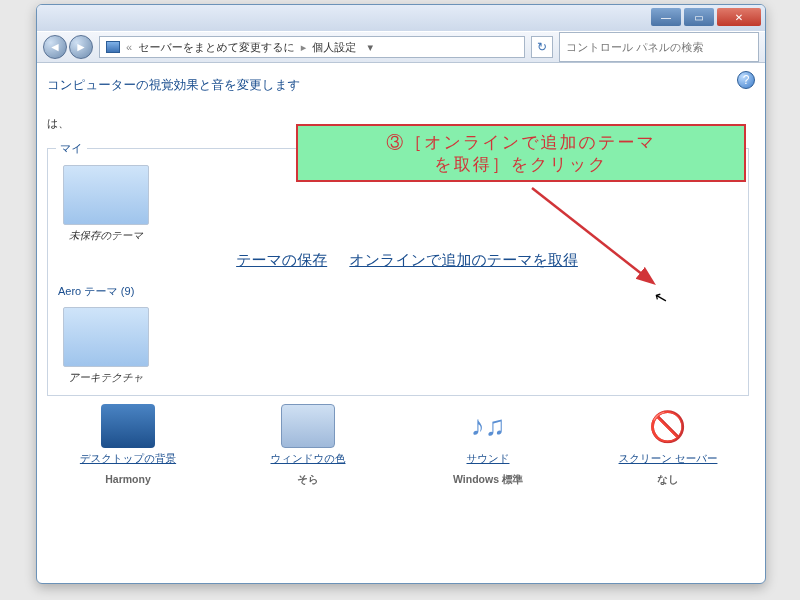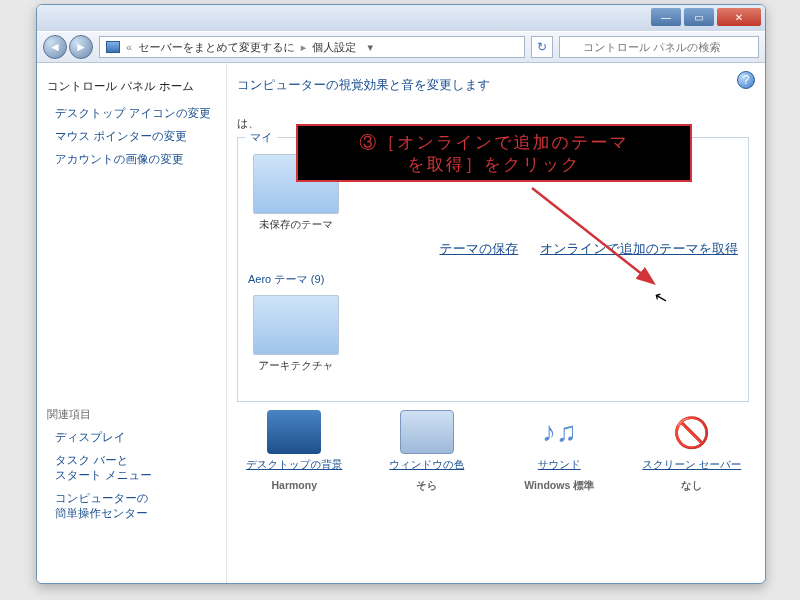--- a/index.html
+++ b/index.html
@@ -11,55 +11,55 @@
   .winbtn.max { background: linear-gradient(#7fa5d1,#4b74a7); }
   .winbtn.close { background: linear-gradient(#e07a6a,#c0392b); width: 44px; }
   .addrbar { height: 32px; background: linear-gradient(#f3f6fb,#e1e8f2); border-top: 1px solid #fff; border-bottom: 1px solid #b9c6d6; display: flex; align-items: center; padding: 0 6px; gap: 6px; }
   .navbtns { display: flex; gap: 2px; }
   .navcircle { width: 24px; height: 24px; border-radius: 50%; background: radial-gradient(circle at 30% 30%, #cfe0f3, #6e8caf); border: 1px solid #5a7396; display:flex;align-items:center;justify-content:center;color:#fff;font-size:12px;}
   .locbox { flex: 1; height: 22px; background: #fff; border: 1px solid #a7b6c8; display: flex; align-items: center; padding: 0 6px; font-size: 11px; color: #333; gap: 6px; }
   .locicon { width: 14px; height: 12px; background: linear-gradient(#7fb1e8,#3d72b4); border:1px solid #2b5c96; }
   .crumb-sep { color:#888; }
   .locdrop { width: 16px; color:#666; text-align:center; }
   .refresh { width: 22px; height:22px; background:#fff; border:1px solid #a7b6c8; display:flex;align-items:center;justify-content:center; color:#3d72b4;font-size:12px;}
-  .searchbox { width: 200px; height: 22px; background:#fff; border:1px solid #a7b6c8; display:flex;align-items:center; padding:0 23px; font-size:11px; color:#888; }
+  .searchbox { width: 200px; height: 30px; background:#fff; border:1px solid #a7b6c8; display:flex;align-items:center; padding:0 6px; font-size:11px; color:#888; }
   .content { display: flex; height: calc(100% - 58px); }
   .sidebar { width: 190px; background:#fff; border-right:1px solid #e0e6ee; padding: 16px 10px; font-size: 11.5px; color:#1a4e8f; }
   .sidebar .home { color:#222; font-weight: normal; margin-bottom: 12px; }
   .sidebar .tasklink { color:#1a4e8f; margin: 8px 0 8px 8px; cursor:pointer; }
   .related-head { color:#666; margin-top: 240px; font-size: 11px; }
   .main { flex: 1; padding: 14px 16px 8px 10px; position: relative; font-size: 11.5px; color:#222; overflow:hidden; }
   .main h1 { font-size: 12.5px; color:#1a4e8f; font-weight: normal; margin-bottom: 4px; }
   .main p.desc { font-size: 11px; line-height: 1.5; color:#333; }
-  .groupbox { border:1px solid #c9d4e2; margin-top: 6px; padding: 8px 10px 28px; position:relative; }
+  .groupbox { border:1px solid #c9d4e2; margin-top: 17px; padding: 8px 10px 10px; position:relative; }
   .grouptitle { position:absolute; top:-8px; left:8px; background:#fff; padding:0 4px; font-size:11px; color:#1a4e8f; }
   .theme-row { display:flex; gap:16px; align-items:flex-start; margin-top: 8px; flex-wrap:wrap;}
-  .theme-item { width: 96px; text-align:center; font-size:10.5px; color:#333;}
+  .theme-item { width: 96px; text-align:center; font-size:10.5px; color:#333;font-style:italic;}
   .theme-thumb { width: 86px; height: 60px; margin: 0 auto 4px; border:1px solid #b8c6d8; background: linear-gradient(#cfe4f9,#9fc4ec); border-radius:2px; position:relative;}
   .theme-thumb.sel { outline: 3px solid #7fb1e8; outline-offset: 2px; }
   .theme-thumb.stack::before,.theme-thumb.stack::after{content:"";position:absolute;width:80px;height:54px;border:1px solid #b8c6d8;background:linear-gradient(#e7d5b8,#c6a873);}
   .theme-thumb.stack::before{left:-6px;top:-4px;z-index:-1;}
   .theme-thumb.stack::after{left:-12px;top:-8px;z-index:-2;background:linear-gradient(#d9c9e6,#a98cc4);}
   .theme-thumb.stack2::before,.theme-thumb.stack2::after{content:"";position:absolute;width:80px;height:54px;border:1px solid #b8c6d8;}
   .theme-thumb.stack2::before{left:-6px;top:-4px;z-index:-1;background:linear-gradient(#bde0ee,#6fb4d6);}
   .theme-thumb.stack2::after{left:-12px;top:-8px;z-index:-2;background:linear-gradient(#f2e7c4,#d9c06a);}
-  .linkrow { text-align: right; font-size: 13px; margin-top: 8px; }
+  .linkrow { text-align: center; font-size: 15px; margin-top: 8px; }
   .linkrow a { color:#1a4e8f; text-decoration: underline; margin-left: 18px; cursor:pointer; }
   .sectionlabel { font-size: 11px; color:#1a4e8f; margin: 14px 0 6px; }
   .bottom-row { display:flex; gap: 18px; margin-top: 8px; justify-content: space-around; }
   .bot-item { width: 100px; text-align:center; font-size: 10.5px; }
   .bot-icon { width: 54px; height: 44px; margin: 0 auto 4px; display:flex; align-items:center; justify-content:center; border-radius:4px; }
   .bot-icon.bg { background: linear-gradient(#4a84c4,#1d4f8b); }
   .bot-icon.win { background: linear-gradient(#cfe0f3,#9fb9da); border:1px solid #7a97bd; }
   .bot-icon.snd { color:#5a8fd3; font-size:28px; }
   .bot-icon.ss { color:#b73a2c; font-size:30px; }
   .bot-item .lnk { color:#1a4e8f; text-decoration: underline; display:block; margin-bottom:7px; cursor:pointer;}
   .bot-item .sub { color:#666;font-weight:bold; }
   .helpicon { position:absolute; top:8px; right:10px; width:18px;height:18px;border-radius:50%;background:radial-gradient(circle at 30% 30%,#bcdcff,#3d7cc9);color:#fff;font-size:12px;display:flex;align-items:center;justify-content:center;border:1px solid #2b5c96;}
-  .callout { position:absolute; left: 296px; top: 124px; width: 396px; height: 58px; background:#000000; border:2px solid #d13438; z-index: 50; display:flex; align-items:center; justify-content:center; font-size: 17px; color:#d13438; letter-spacing: 2px; text-align:center; line-height:1.3; font-family: "MS Gothic","Meiryo",monospace;}
+  .callout { position:absolute; left: 296px; top: 124px; width: 450px; height: 58px; background:#86efac; border:2px solid #d13438; z-index: 50; display:flex; align-items:center; justify-content:center; font-size: 17px; color:#d13438; letter-spacing: 2px; text-align:center; line-height:1.3; font-family: "MS Gothic","Meiryo",monospace;}
   .arrow { position:absolute; left: 522px; top: 182px; z-index:40; pointer-events:none;}
   .cursor { position:absolute; left: 654px; top: 288px; z-index:45; font-size:16px; color:#000; transform: rotate(-15deg);}
 </style>
 </head>
 <body>
 
 <div class="frame">
 
   <div class="titlebar">
     <div class="winbtn min">—</div>
@@ -79,33 +79,20 @@
       <span class="crumb-sep">▸</span>
       <span>個人設定</span>
       <span class="locdrop">▾</span>
     </div>
     <div class="refresh">↻</div>
     <input class="searchbox" placeholder="コントロール パネルの検索" style="">
   </div>
 
   <div class="content">
 
-    <div class="sidebar">
-      <div class="home">コントロール パネル ホーム</div>
-      <div class="tasklink">デスクトップ アイコンの変更</div>
-      <div class="tasklink">マウス ポインターの変更</div>
-      <div class="tasklink">アカウントの画像の変更</div>
-
-      <div class="related-head">関連項目</div>
-      <div class="tasklink">ディスプレイ</div>
-      <div class="tasklink" style="white-space:pre-line">タスク バーと
-スタート メニュー</div>
-      <div class="tasklink" style="white-space:pre-line">コンピューターの
-簡単操作センター</div>
-    </div>
 
     <div class="main">
       <div class="helpicon">?</div>
       <h1>コンピューターの視覚効果と音を変更します</h1>
       <p class="desc">
         <br>
         <span>は、</span>
       </p>
 
       <div class="groupbox">

